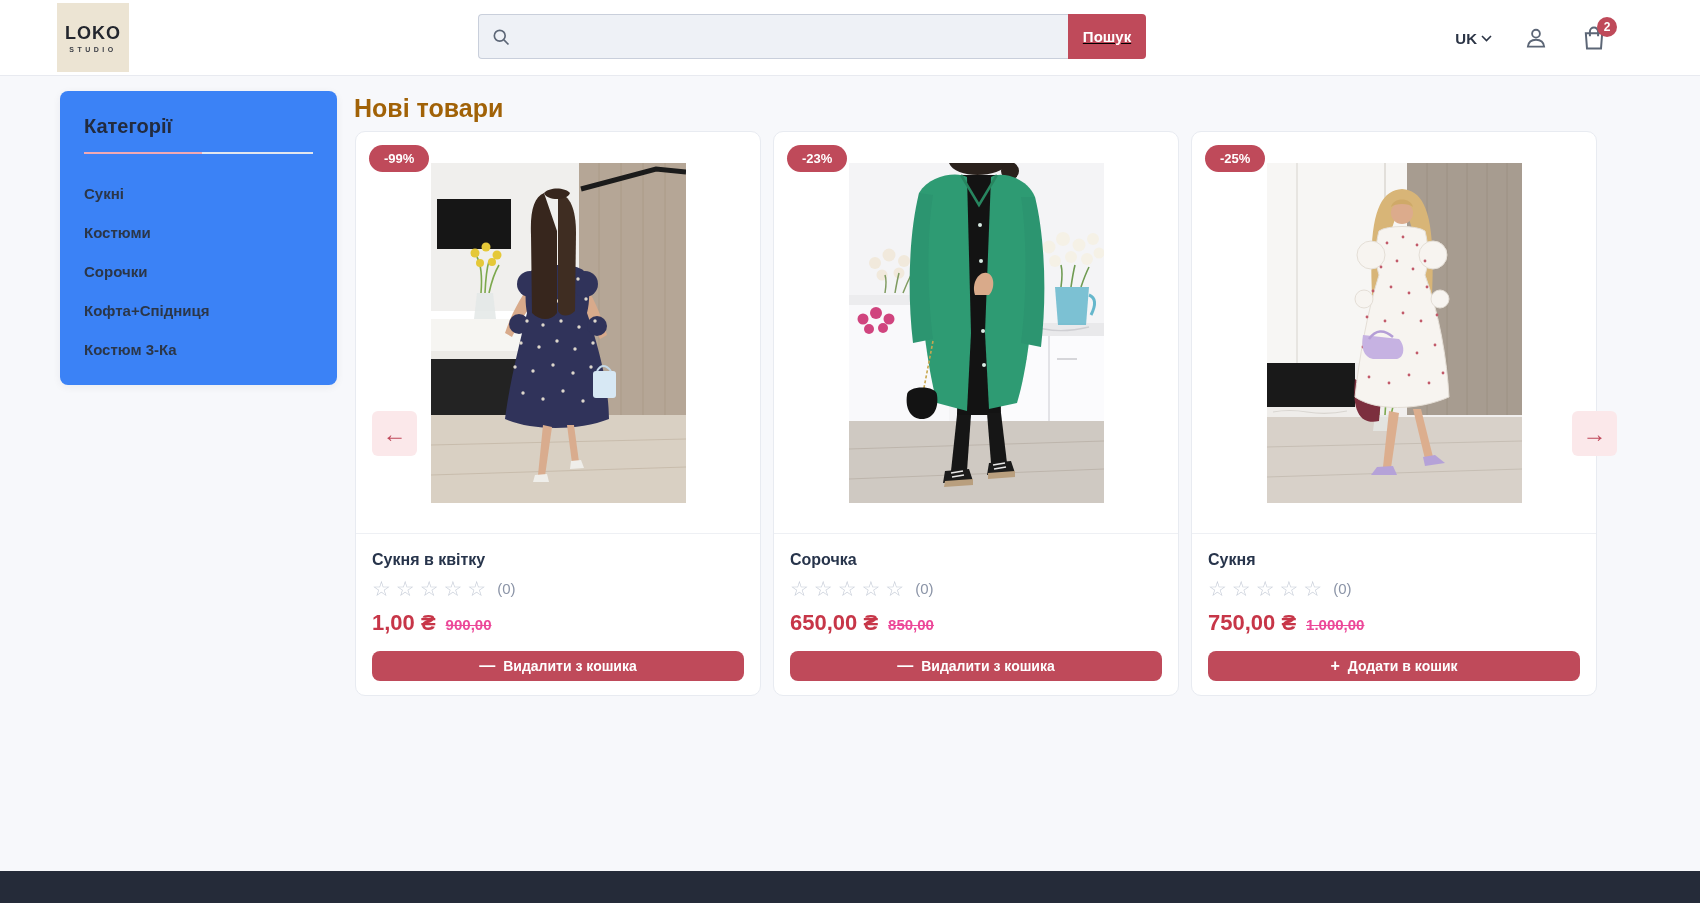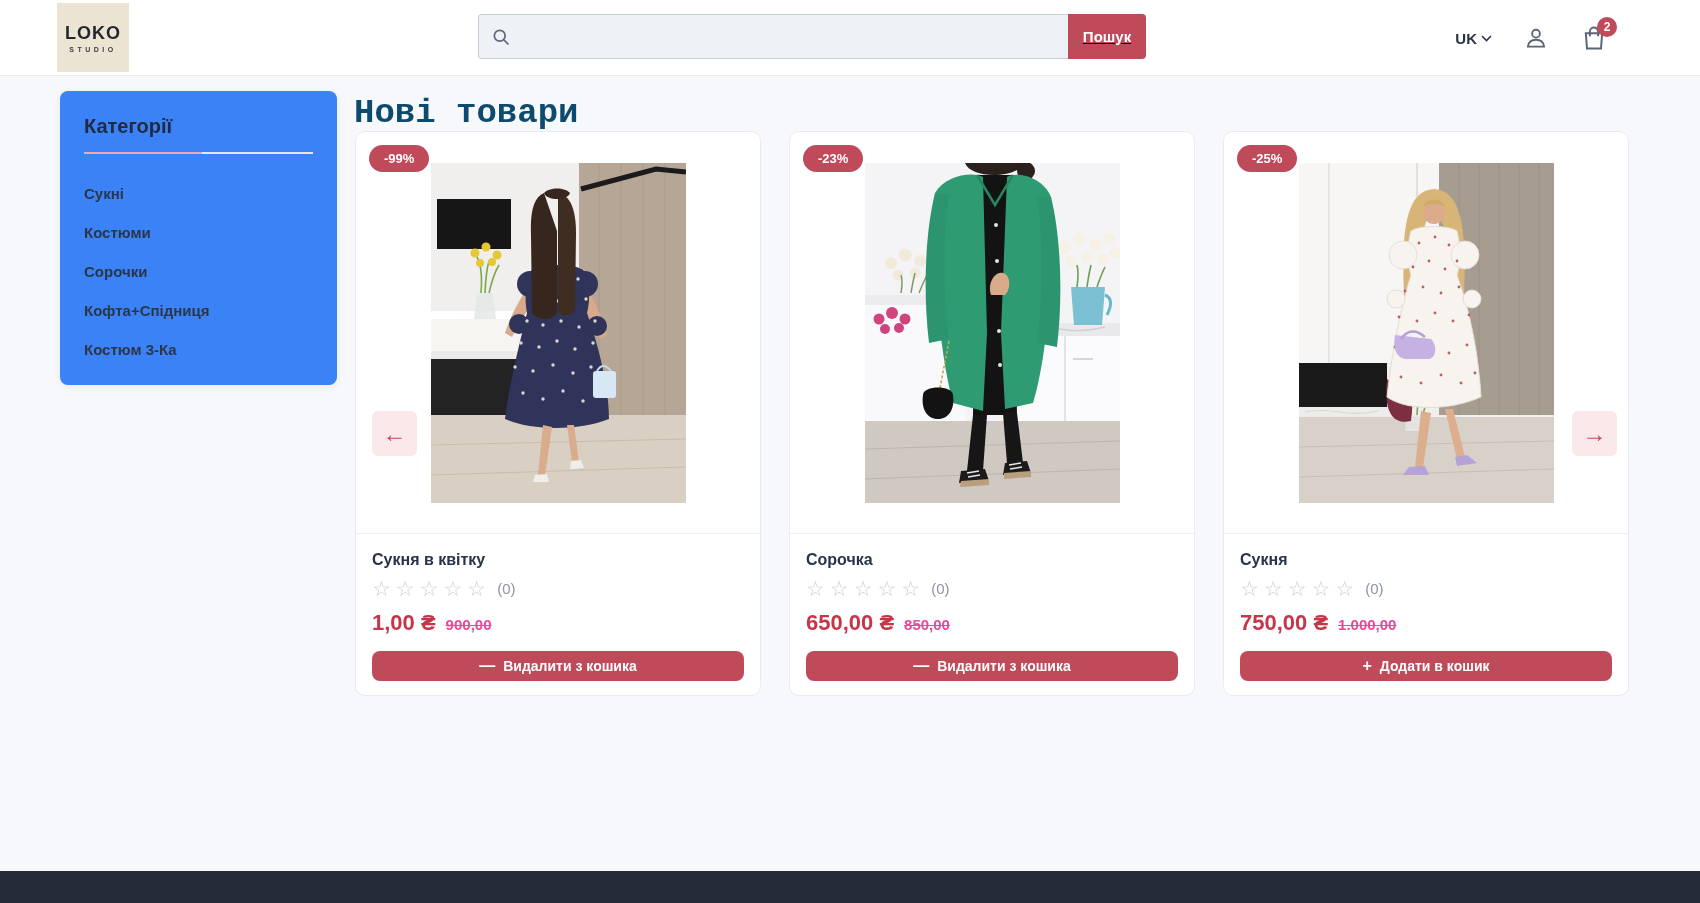--- a/index.html
+++ b/index.html
@@ -62,23 +62,23 @@
   .sidebar-title { font-size:20px; font-weight:bold; color:#222b3f; }
   .sidebar-underline { height:2px; background:#e2e6ee; margin:14px 0 20px; position:relative; }
   .sidebar-underline::before { content:""; position:absolute; left:0; top:0; width:118px; height:2px; background:#f0a9b4; }
   .sidebar-item {
     font-size:15px; font-weight:bold; color:#2b3648; padding:11px 0; cursor:pointer;
   }
 
   
   .main-title {
     position:absolute; left:354px; top:94px;
-    font-size:34px; font-weight:bold; color:#0c4a6e;font-family:Liberation Mono, monospace;
-  }
-  .cards { position:absolute; left:355px; top:131px; display:flex; gap:28px; }
+    font-size:25px; font-weight:bold; color:#a16207;
+  }
+  .cards { position:absolute; left:355px; top:131px; display:flex; gap:12px; }
   .card {
     width:406px; height:565px; background:#fff; border:1px solid #e8ebf1; border-radius:10px;
     overflow:hidden; display:flex; flex-direction:column;
   }
   .card-media {
     position:relative; height:402px; border-bottom:1px solid #eef0f4;
     display:flex; align-items:center; justify-content:center;
   }
   .badge {
     position:absolute; left:13px; top:13px; z-index:2;

